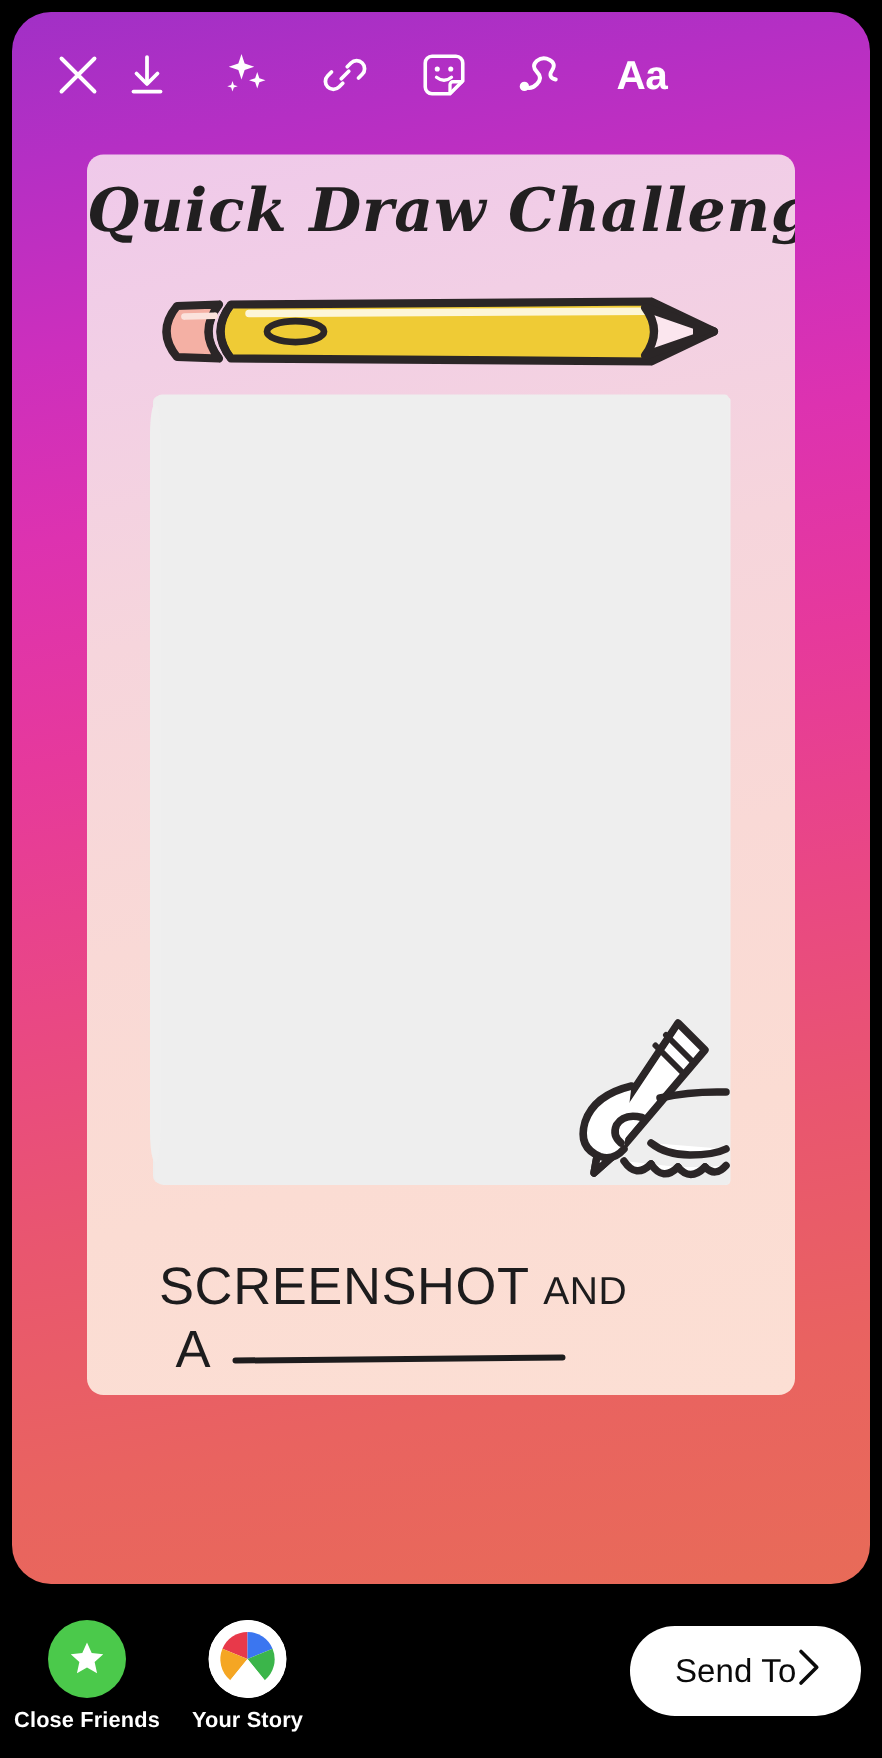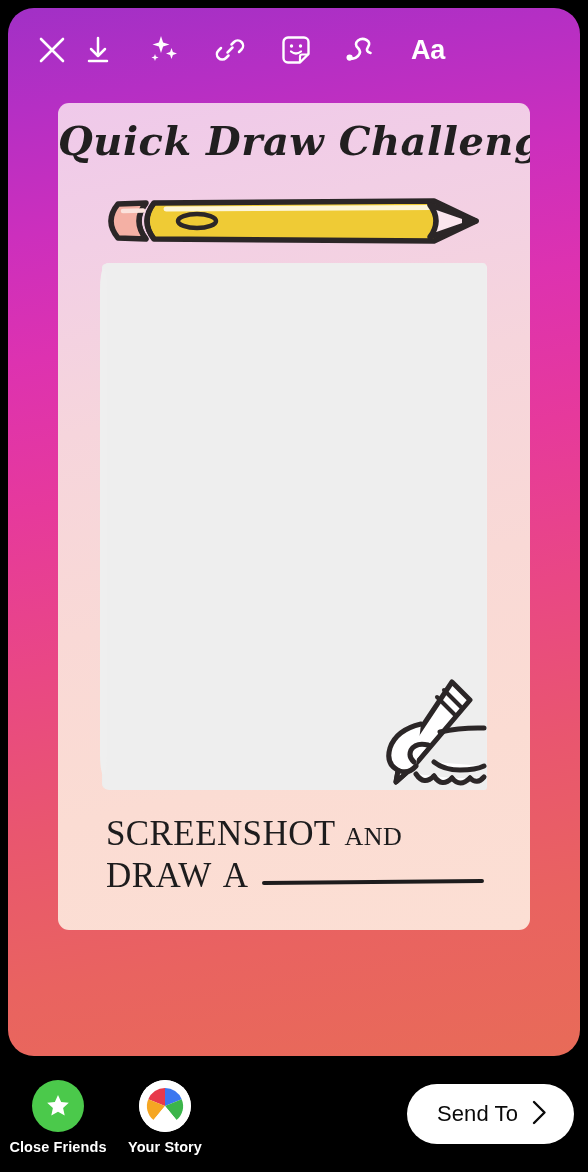--- a/index.html
+++ b/index.html
@@ -119,23 +119,23 @@
     border-radius:50% / 4%;
   }
   #hand-illustration {
     position:absolute;
     left:320px; top:567px;
     width:110px; height:135px;
     z-index:3;
   }
   #prompt-text {
     position:absolute;
-    left:48px; top:712px;
+    left:48px; top:736px;
     width:400px;
-    font-family:Liberation Serif, serif;
+    font-family:Liberation Sans, sans-serif;
     color:#1d1c1d;
     line-height:1.08;
   }
   #prompt-line-1 { white-space:nowrap; }
   #prompt-line-2 {
     white-space:nowrap;
     display:flex;
     align-items:baseline;
     margin-top:4px;
   }
@@ -201,21 +201,20 @@
   #send-to-button {
     margin-left:auto;
     margin-right:14px;
     margin-top:4px;
     height:60px;
     padding:0 26px 0 30px;
     border-radius:30px;
     background:#fff;
     display:flex;
     align-items:center;
-    gap:13px;
     cursor:pointer;
   }
   #send-to-label {
     color:#0a0a0a;
     font-size:22px;
     font-weight:400;
     letter-spacing:0.1px;
   }
 </style>
 </head>
@@ -329,21 +328,20 @@
           <path d="M74 108 Q82 118 92 108"></path>
           <path d="M92 108 Q99 115 106 107"></path>
         </g>
       </svg>
 
       <div id="prompt-text">
         <div id="prompt-line-1">
           <span class="word-big">SCREENSHOT</span><span class="word-small">AND</span>
         </div>
         <div id="prompt-line-2">
-          <span class="word-big">DRAW</span>
             <span class="word-big" style="margin-left:11px;">A</span>
           <span id="blank-line"></span>
         </div>
       </div>
 
     </div>
   </div>
 
   <div id="bottom-bar">
 

